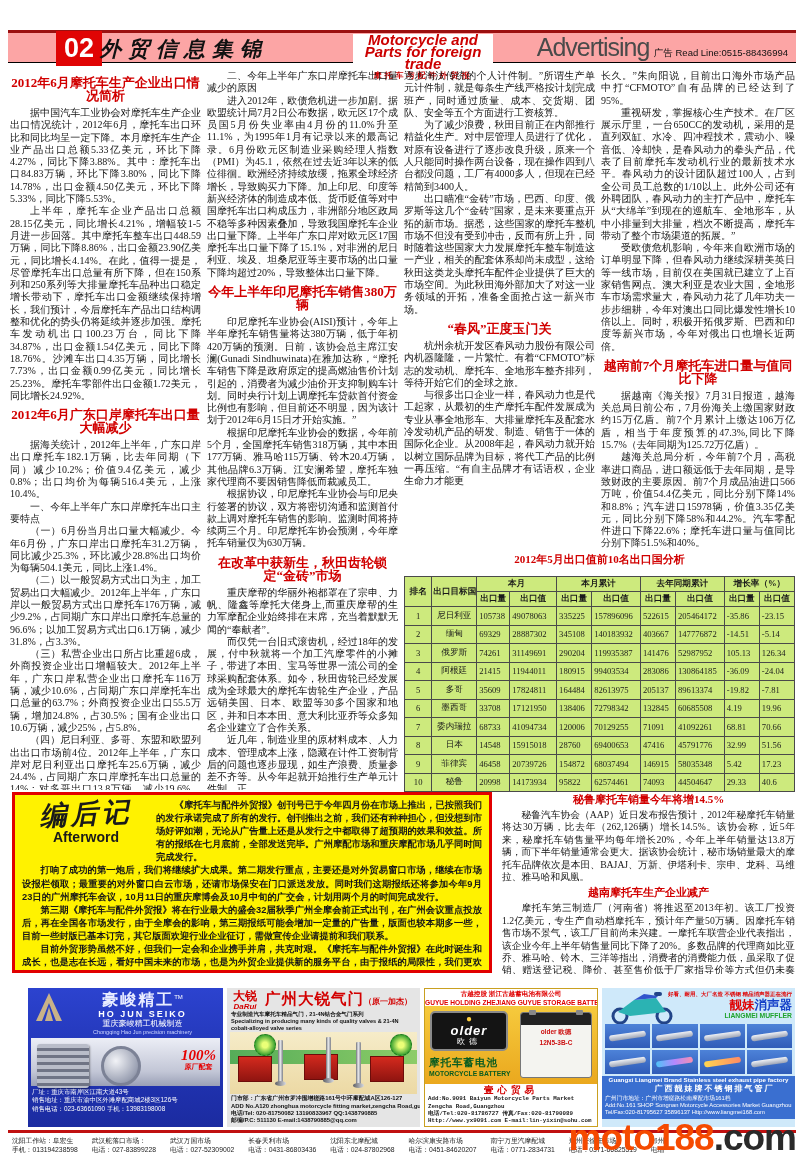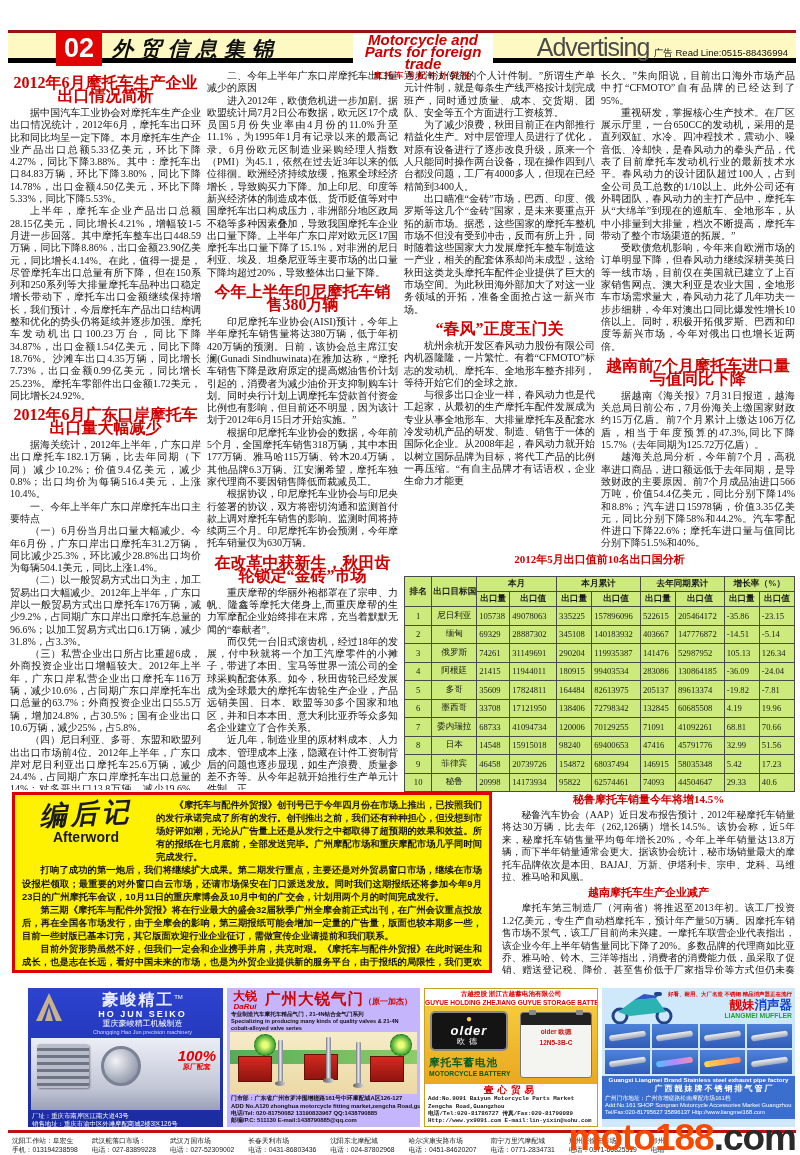--- a/index.html
+++ b/index.html
@@ -5,29 +5,29 @@
   * { margin:0; padding:0; box-sizing:border-box; }
   html,body { background:#888; }
   #page {
     position:relative; width:800px; height:1155px; background:#ffffff;
     margin:0 auto; overflow:hidden;
     font-family:"Liberation Serif","DejaVu Serif",serif; color:#1a1a1a;
   }
   
   #header {
     position:absolute; left:8px; top:30px; width:788px; height:33px;
-    background:#fef9c3; border-top:3px solid #9b1010; border-bottom:5px solid #000000;
+    background:#fca5a5; border-top:3px solid #9b1010; border-bottom:1px solid #000000;
   }
   #pagenum {
     position:absolute; left:48px; top:-2px; width:46px; height:35px; background:#e00404;
     color:#fff; font-family:"Liberation Sans",sans-serif; font-weight:bold;
     font-size:27px; text-align:center; line-height:35px;
   }
   #masthead {
-    position:absolute; left:104px; top:2px; font-weight:bold; font-size:21px;
+    position:absolute; left:92px; top:2px; font-weight:bold; font-size:21px;
     letter-spacing:7px; color:#111; font-style:italic;
   }
   #hdr-center {
     position:absolute; left:345px; top:1px; width:140px; height:29px; background:#fff;
     text-align:center; color:#cc0000;
   }
   #hdr-center .en { font-family:"Liberation Sans",sans-serif; font-weight:bold; font-style:italic; font-size:15px; line-height:12px; }
   #hdr-center .cn { font-size:8px; letter-spacing:3px; line-height:11px; font-weight:bold; }
   #hdr-adv {
     position:absolute; right:8px; top:0px; height:30px; color:#111;
@@ -35,21 +35,21 @@
   }
   #hdr-adv .big { font-size:25px; color:#4a4a4a; letter-spacing:-1px; }
   #hdr-adv .small { font-size:9.5px; color:#111; }
   
   .col { position:absolute; overflow:hidden; }
   #col1 { left:10px;  top:70px; width:191px; height:720px; }
   #col2 { left:207px; top:70px; width:191px; height:720px; }
   #col3 { left:404px; top:70px; width:191px; height:480px; }
   #col4 { left:601px; top:70px; width:194px; height:480px; }
   .art-title {
-    text-align:center; color:#d10000; font-weight:bold; font-size:16px;
+    text-align:center; color:#d10000; font-weight:bold; font-size:13px;
     line-height:13px; margin:6px 0 5px;
   }
   .col p, .br-art p {
     font-size:10px; line-height:12.3px; text-align:justify; text-indent:2em; color:#141414;
   }
   .col p.cont { text-indent:0; }
   
   #tablewrap { position:absolute; left:404px; top:552px; width:391px; height:238px; }
   #table-title { text-align:center; color:#d10000; font-weight:bold; font-size:11px; line-height:14px; margin-bottom:10px; }
   table.data {
@@ -90,40 +90,41 @@
   #ad1 .top { display:flex; padding:3px 4px 1px 4px; }
   #ad1 .tri { width:34px; height:34px; position:relative; flex:none; }
   #ad1 .tri svg { display:block; }
   #ad1 .brand { text-align:center; flex:1; }
   #ad1 .brand .cn { font-size:16px; font-weight:bold; letter-spacing:2px; color:#e8ecff; line-height:17px; }
   #ad1 .brand .tm { font-size:6px; vertical-align:super; }
   #ad1 .brand .en { font-size:9px; font-weight:bold; letter-spacing:2px; color:#fff; line-height:10px; }
   #ad1 .brand .co { font-size:8px; line-height:10px; color:#fff; }
   #ad1 .brand .coen { font-size:5.5px; line-height:7px; color:#cdd6ff; }
   #ad1 .mid {
-    position:relative; height:72px; margin:1px 3px;
+    position:relative; height:48px; margin:1px 3px;
     background:linear-gradient(180deg,#eceef6 0%,#c2c6d6 70%,#9aa0b6 100%);
+    font-family:Liberation Serif, serif;
   }
   #ad1 .cyl {
     position:absolute; left:6px; top:6px; width:52px; height:44px; border-radius:3px;
     background:repeating-linear-gradient(180deg,#b9bdc9 0 4px,#6f7485 4px 7px);
     box-shadow:1px 1px 2px rgba(0,0,0,.4);
   }
   #ad1 .piston {
     position:absolute; left:70px; top:8px; width:40px; height:40px; border-radius:50%;
     background:radial-gradient(circle at 35% 35%, #f2f3f7, #9ba1b3 70%, #6a7083);
     border:3px solid #7c8296;
   }
   #ad1 .pct { position:absolute; right:4px; top:10px; text-align:center; color:#e60000; font-weight:bold; }
   #ad1 .pct .n { font-size:15px; font-style:italic; line-height:15px; }
   #ad1 .pct .t { font-size:7px; line-height:8px; }
   #ad1 .addr { padding:1px 4px; }
   #ad1 .addr div { font-size:6.4px; line-height:8.4px; white-space:nowrap; overflow:hidden; }
   
-  #ad2 { left:227px; width:193px; background:#c4b5fd; color:#111; }
+  #ad2 { left:227px; width:193px; background:#e5e5e5; color:#111; }
   #ad2 .hd { display:flex; padding:2px 3px 0 3px; }
   #ad2 .dlogo { flex:none; width:30px; text-align:center; color:#d30000; }
   #ad2 .dlogo .g { font-size:12px; font-weight:bold; line-height:12px; }
   #ad2 .dlogo .e { font-size:8px; font-style:italic; font-weight:bold; line-height:9px; }
   #ad2 .ttl { flex:1; text-align:center; color:#d30000; }
   #ad2 .ttl .big { font-size:15.5px; font-weight:bold; line-height:16px; letter-spacing:1px; }
   #ad2 .ttl .small { font-size:8px; font-weight:bold; }
   #ad2 .desc { padding:0 4px; font-size:5.6px; line-height:6.8px; font-weight:bold; }
   #ad2 .prod { position:relative; height:62px; margin:1px 3px; background:linear-gradient(180deg,#f6ecc9,#ecd9a4); }
   #ad2 .band { position:absolute; left:0; right:0; top:18px; height:14px; background:linear-gradient(90deg,#2e9e40,#74c653); opacity:.8; }
@@ -376,21 +377,21 @@
             <td class="num">41092261</td>
             <td class="num">68.81</td>
             <td class="num">70.66</td>
           </tr>
 
           <tr>
             <td>8</td>
             <td>日本</td>
             <td class="num">14548</td>
             <td class="num">15915018</td>
-            <td class="num">98240</td>
+            <td class="num">28760</td>
             <td class="num">69400653</td>
             <td class="num">47416</td>
             <td class="num">45791776</td>
             <td class="num">32.99</td>
             <td class="num">51.56</td>
           </tr>
 
           <tr>
             <td>9</td>
             <td>菲律宾</td>

